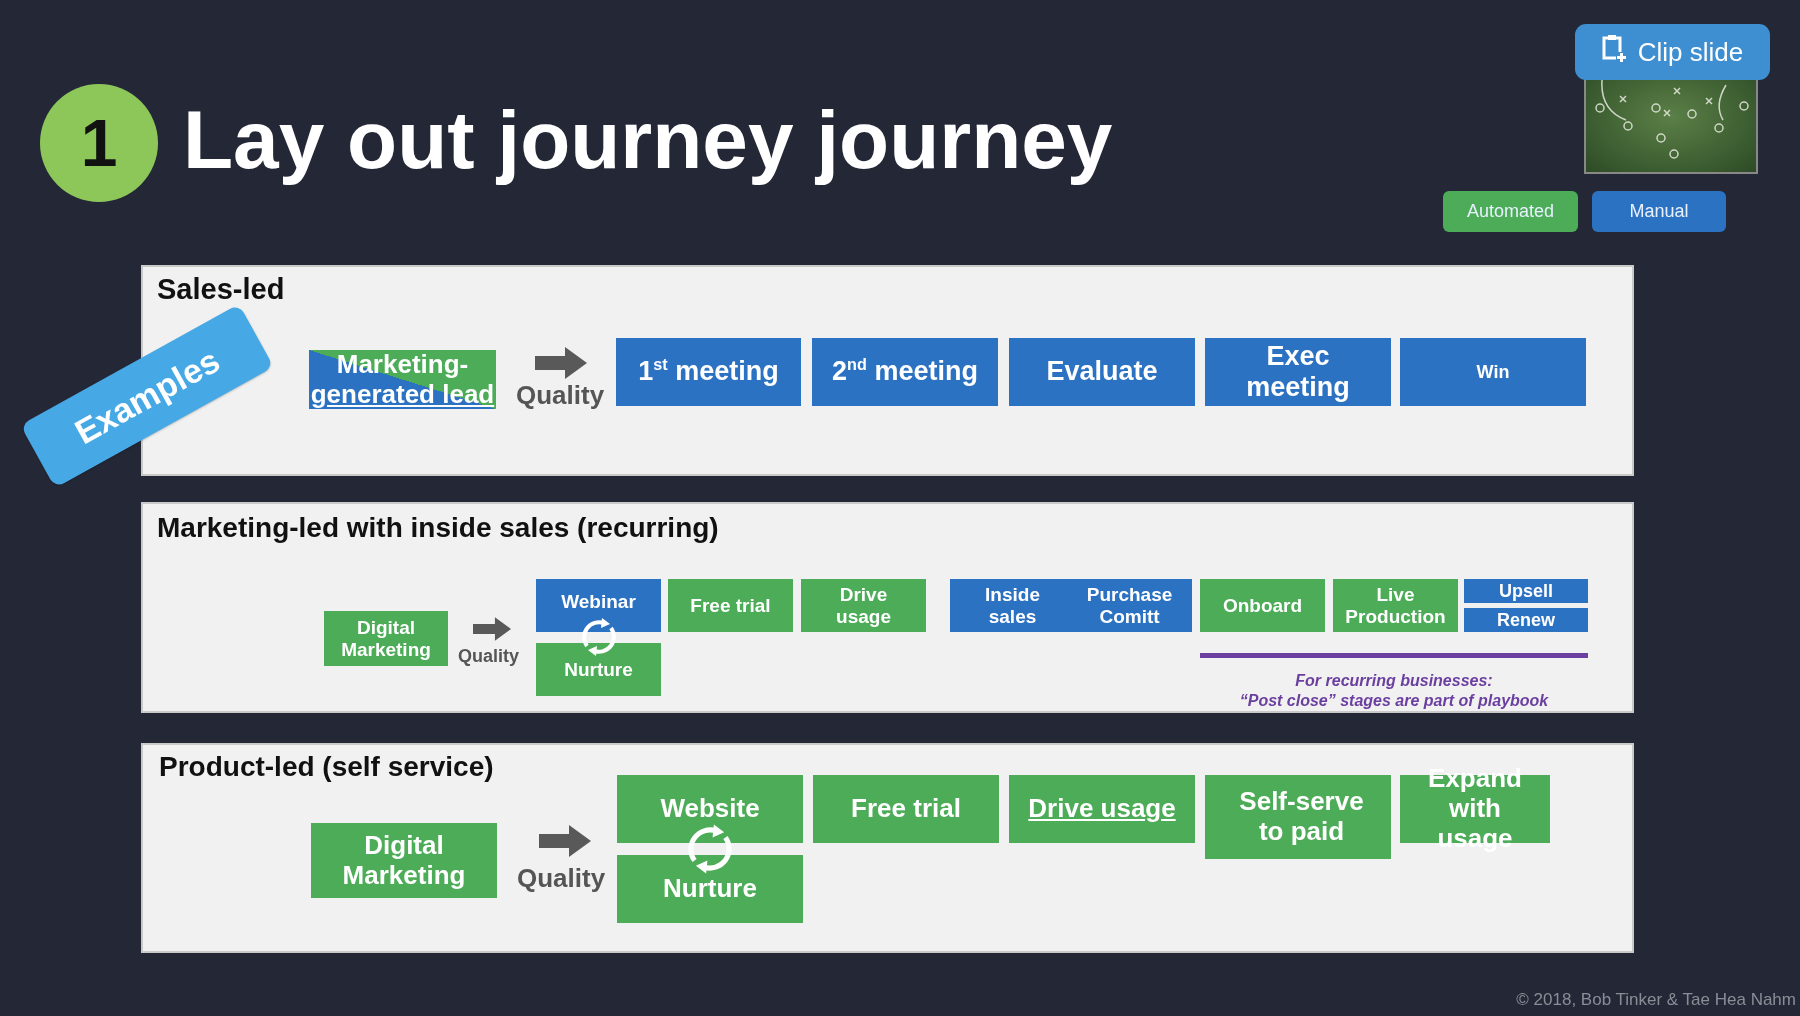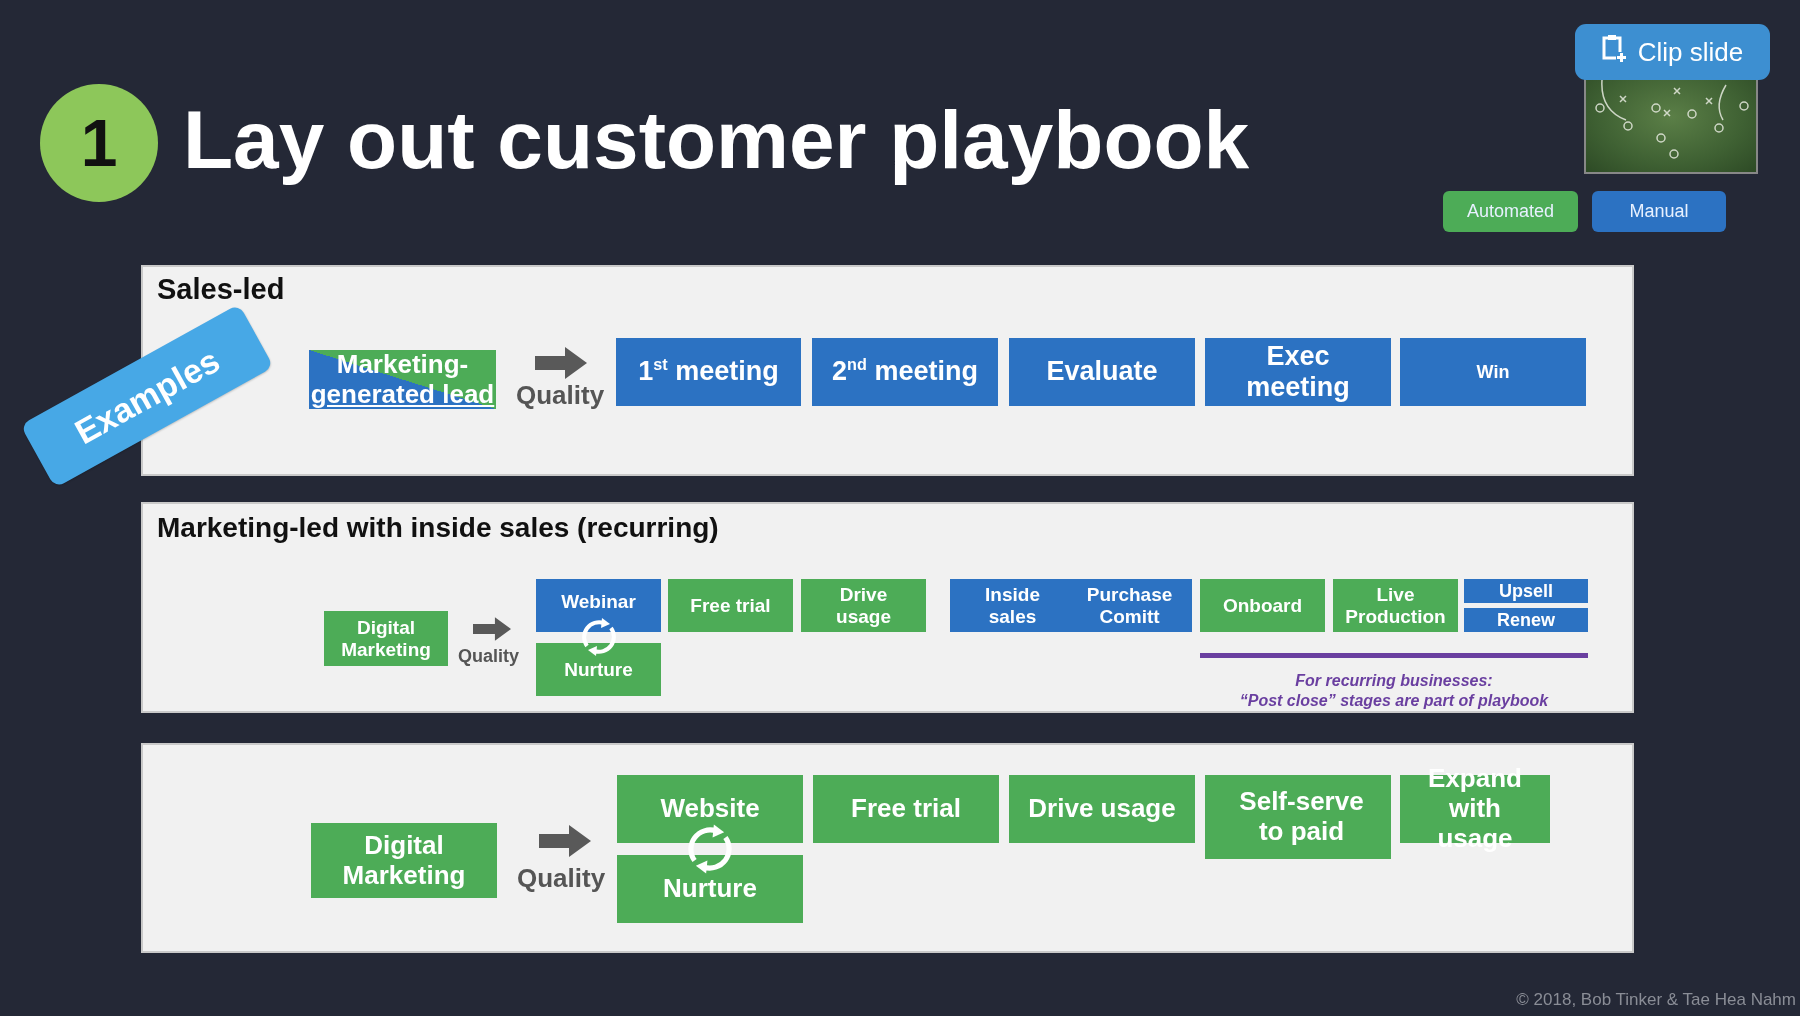--- a/index.html
+++ b/index.html
@@ -29,21 +29,21 @@
   .note{position:absolute;color:#6a3fa0;font-style:italic;font-weight:bold;font-size:16px;text-align:center;line-height:20px;white-space:nowrap;}
   .copyright{right:4px;bottom:6px;color:#8a8d96;font-size:17px;white-space:nowrap;}
   sup{font-size:60%;vertical-align:super;line-height:0;}
 </style>
 </head>
 <body>
 
 <div class="abs num-circle">
   <span>1</span>
 </div>
-<div class="abs title">Lay out customer playbook</div>
+<div class="abs title">Lay out journey journey</div>
 
 <div class="abs clip-btn">
   <span>
     <svg width="26" height="30" viewBox="0 0 26 30">
         <rect x="2" y="4" width="16" height="20" fill="none" stroke="#fff" stroke-width="3"></rect>
         <rect x="6" y="1" width="8" height="5" fill="#fff"></rect>
         <rect x="14" y="18" width="11" height="11" fill="#3d8fd1"></rect>
         <path d="M19.5 19v9M15 23.5h9" stroke="#fff" stroke-width="3"></path>
       </svg>
   </span>
@@ -177,20 +177,21 @@
   </div>
 
   <div class="purple-line" style="left:1057px;top:149px;width:388px;"></div>
   <div class="note" style="left:1057px;top:167px;width:388px;">
     <div>For recurring businesses:</div>
     <div>“Post close” stages are part of playbook</div>
   </div>
 </div>
 
 <div class="abs panel p3">
+  <div class="ptitle" style="left:16px;top:6px;font-size:28px;">Product-led (self service)</div>
 
   <div class="box g" style="left:168px;top:78px;width:186px;height:75px;font-size:26px;">
     <div>
         <div>Digital</div>
         <div>Marketing</div>
       </div>
   </div>
   <svg class="arrow" style="left:396px;top:80px;" width="52" height="32" viewBox="0 0 52 32">
       <path d="M0 9h30V0l22 16-22 16v-9H0z" fill="#595959"></path>
     </svg>
@@ -205,21 +206,21 @@
   <svg class="cycle" style="left:540px;top:77px;" width="54" height="54" viewBox="0 0 42 42">
     <path d="M9 30 A15 15 0 0 1 26 7" fill="none" stroke="#fff" stroke-width="4"></path>
     <path d="M24 2l8 6-9 4z" fill="#fff"></path>
     <path d="M33 12 A15 15 0 0 1 16 35" fill="none" stroke="#fff" stroke-width="4"></path>
     <path d="M18 40l-8-6 9-4z" fill="#fff"></path>
   </svg>
 
   <div class="box g" style="left:670px;top:30px;width:186px;height:68px;font-size:26px;">
     <span>Free trial</span>
   </div>
-  <div class="box g" style="left:866px;top:30px;width:186px;height:68px;font-size:26px;">
+  <div class="box g" style="left:866px;top:30px;width:186px;height:68px;font-size:26px;text-decoration:underline;">
     <span>Drive usage</span>
   </div>
   <div class="box g" style="left:1062px;top:30px;width:186px;height:84px;font-size:26px;padding-left:7px;">
     <div>
         <div>Self-serve</div>
         <div>to paid</div>
       </div>
   </div>
   <div class="box g" style="left:1257px;top:30px;width:150px;height:68px;font-size:26px;">
     <div>

